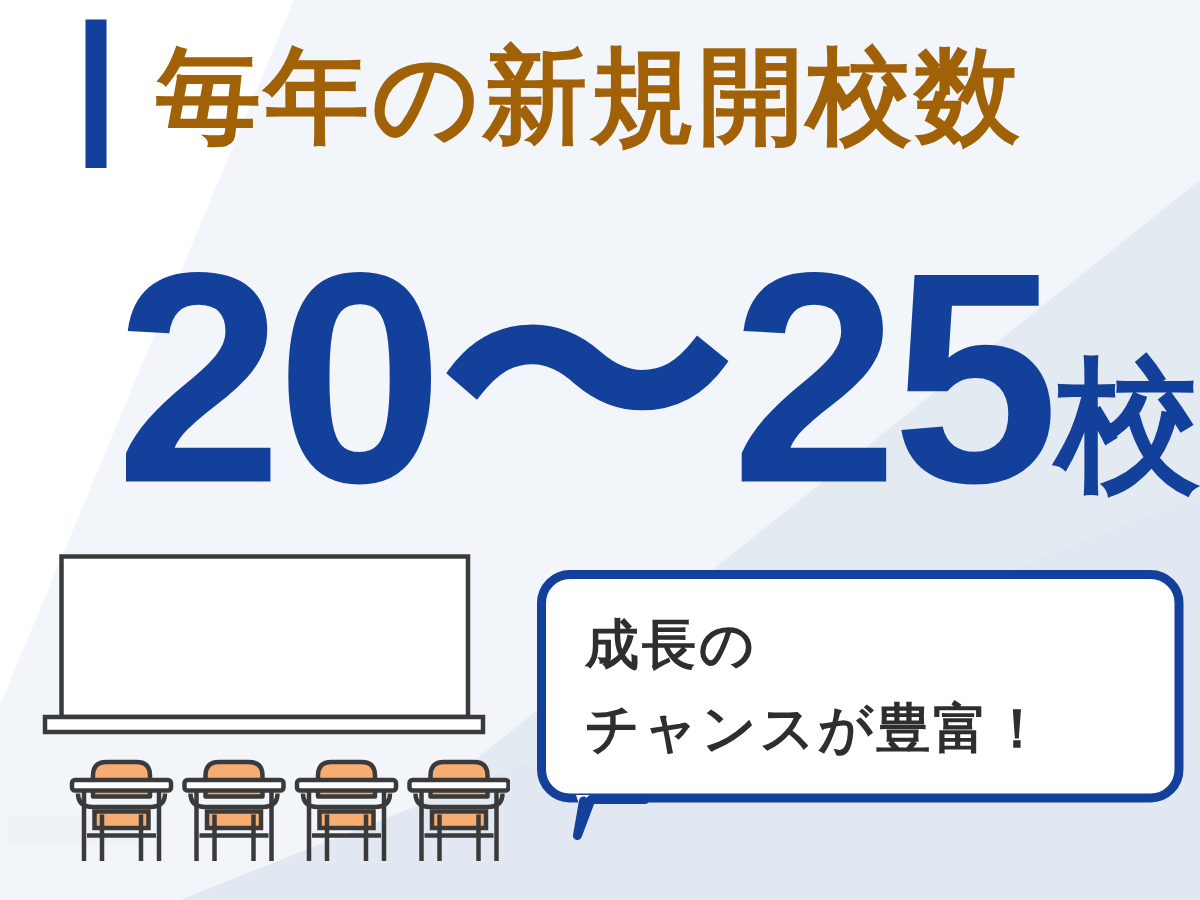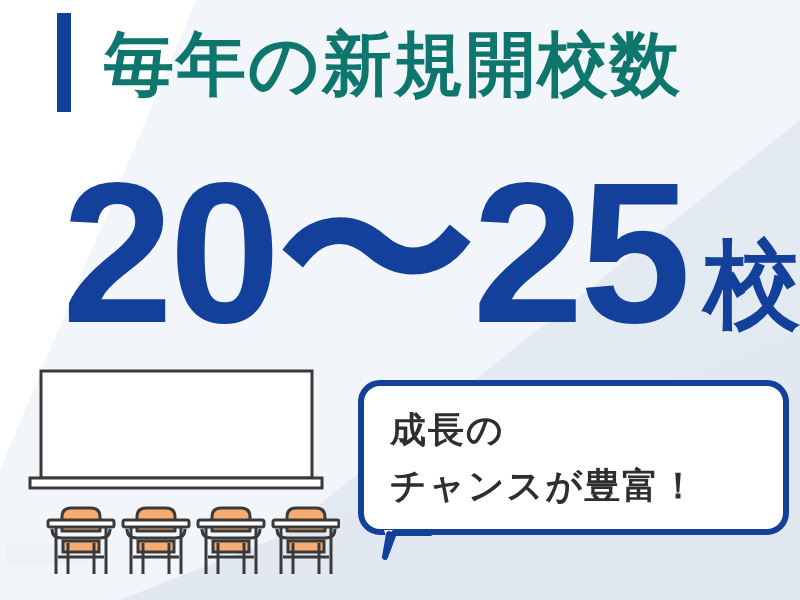--- a/index.html
+++ b/index.html
@@ -39,35 +39,35 @@
     height: 99px;
     background: #12409a;
   }
   #page-title {
     position: absolute;
     left: 104px;
     top: 16px;
     font-size: 70px;
     line-height: 96px;
     font-weight: bold;
-    color: #0f766e;
+    color: #a16207;
     letter-spacing: 2px;
     white-space: nowrap;
   }
 
   
   #stat-row {
     position: absolute;
     left: 0;
     top: 140px;
     width: 800px;
     height: 200px;
     display: flex;
     align-items: flex-end;
-    justify-content: space-between;
+    justify-content: flex-end;
     padding-left: 62px;
     box-sizing: border-box;
   }
   #stat-value {
     font-size: 200px;
     line-height: 175px;
     font-weight: bold;
     color: #12409a;
     letter-spacing: -4px;
     white-space: nowrap;

